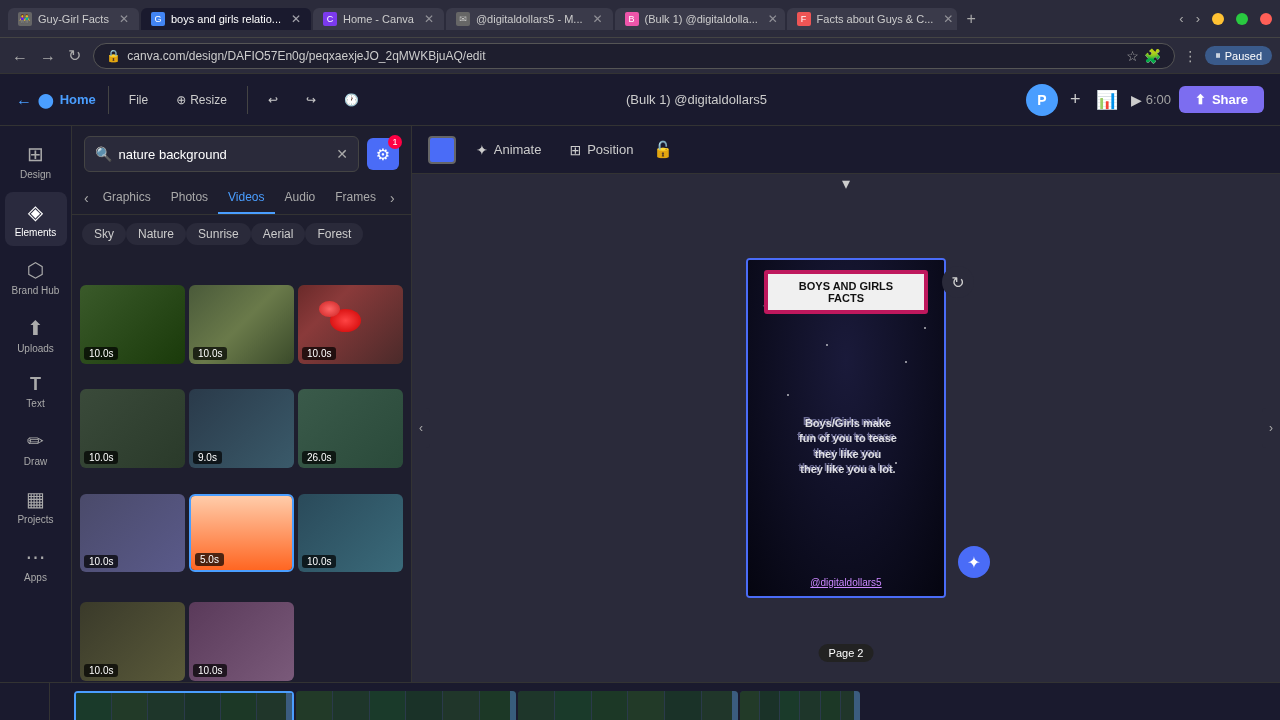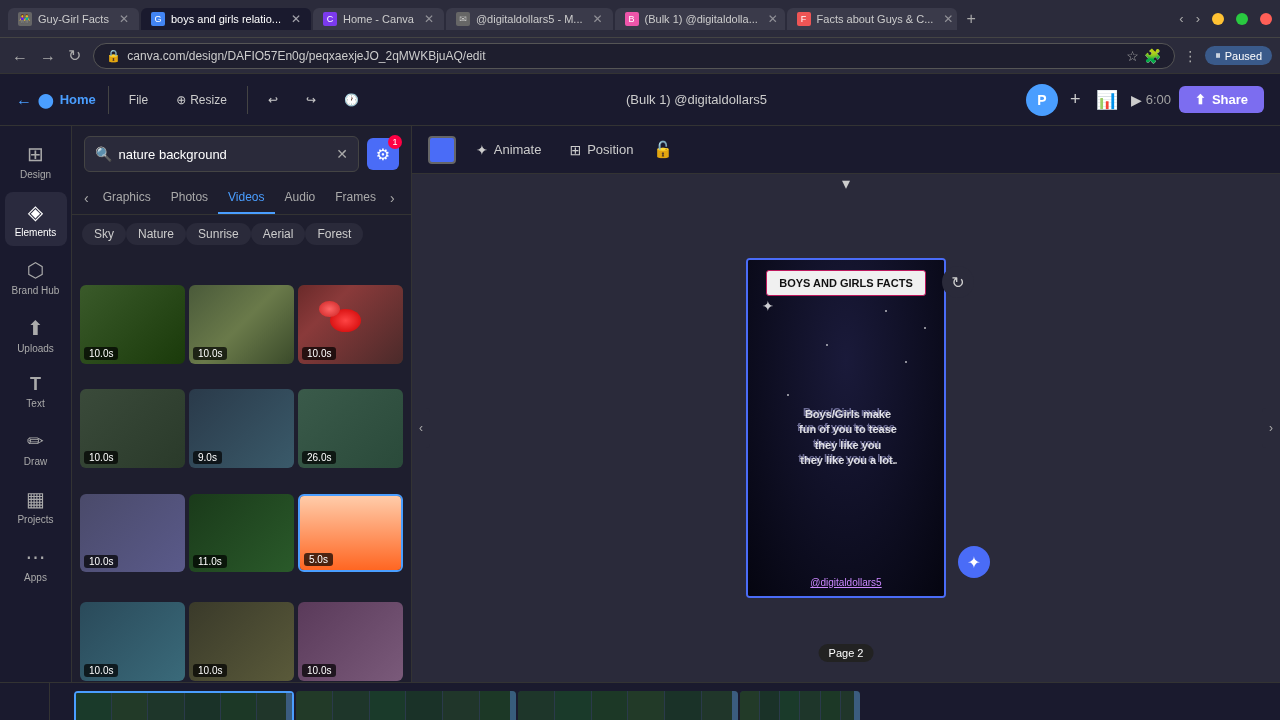--- a/index.html
+++ b/index.html
@@ -86,21 +86,21 @@
     .canvas-secondary-toolbar { background: #1a1a2e; height: 48px; display: flex; align-items: center; padding: 0 16px; gap: 12px; border-bottom: 1px solid #333; }
     .color-swatch { width: 28px; height: 28px; border-radius: 4px; background: #4a6cf7; border: 2px solid #666; cursor: pointer; }
     .animate-btn { display: flex; align-items: center; gap: 6px; background: none; border: none; color: #ccc; font-size: 13px; cursor: pointer; padding: 4px 8px; border-radius: 4px; }
     .position-btn { display: flex; align-items: center; gap: 6px; background: none; border: none; color: #ccc; font-size: 13px; cursor: pointer; padding: 4px 8px; border-radius: 4px; }
     .lock-icon { background: none; border: none; color: #ccc; font-size: 16px; cursor: pointer; }
     .canvas-scroll-area { flex: 1; overflow: auto; display: flex; align-items: center; justify-content: center; position: relative; }
     .page-label { position: absolute; bottom: 20px; left: 50%; transform: translateX(-50%); background: #222; color: #fff; font-size: 11px; padding: 3px 10px; border-radius: 10px; }
 
     
     .design-card { width: 200px; height: 340px; background: #0a0a1a; border: 2px solid #4a6cf7; border-radius: 4px; position: relative; overflow: hidden; display: flex; flex-direction: column; align-items: center; }
-    .design-header { background: #f0f0f0; color: #111; font-size: 11px; font-weight: 800; padding: 6px 12px; margin: 10px 16px 6px; border-radius: 3px; text-align: center; border: 1px solid #be185d; z-index: 2; }
+    .design-header { background: #f0f0f0; color: #111; font-size: 11px; font-weight: 800; padding: 6px 12px; margin: 10px 16px 6px; border-radius: 3px; text-align: center; border: 4px solid #be185d; z-index: 2; }
     .design-body { flex: 1; display: flex; flex-direction: column; align-items: center; justify-content: center; padding: 10px; color: #fff; font-size: 13px; text-align: center; position: relative; z-index: 2; }
     .design-footer { color: #cc88ff; font-size: 10px; padding: 8px; z-index: 2; text-decoration: underline; }
     .stars-bg { position: absolute; top: 0; left: 0; right: 0; bottom: 0; background: radial-gradient(ellipse at 50% 30%, #1a1a3a 0%, #050510 100%); }
     .star { position: absolute; width: 2px; height: 2px; background: #fff; border-radius: 50%; opacity: 0.7; }
     .refresh-btn-card { position: absolute; top: 10px; right: -30px; transform: translateX(-50%); background: #2a2a3a; border: none; color: #ccc; width: 32px; height: 32px; border-radius: 50%; cursor: pointer; font-size: 16px; display: flex; align-items: center; justify-content: center; }
     .magic-resize-btn { position: absolute; bottom: 20px; right: -40px; width: 32px; height: 32px; border-radius: 50%; background: #4a6cf7; border: none; color: #fff; cursor: pointer; font-size: 16px; display: flex; align-items: center; justify-content: center; }
 
     
     .bottom-section { background: #1a1a2e; border-top: 1px solid #333; }
     .timeline-area { height: 88px; display: flex; align-items: stretch; }
@@ -342,24 +342,20 @@
         <span class="video-duration">9.0s</span>
       </div>
       <div class="video-thumb">
         <div class="thumb-block tb6"></div>
         <span class="video-duration">26.0s</span>
       </div>
       <div class="video-thumb">
         <div class="thumb-block tb7"></div>
         <span class="video-duration">10.0s</span>
       </div>
-      <div class="video-thumb">
-        <div class="thumb-block tb8"></div>
-        <span class="video-duration">11.0s</span>
-      </div>
       <div class="video-thumb special">
         <div class="thumb-block tb-special"></div>
         <span class="video-duration">5.0s</span>
       </div>
       <div class="video-thumb">
         <div class="thumb-block tb9"></div>
         <span class="video-duration">10.0s</span>
       </div>
       <div class="video-thumb">
         <div class="thumb-block tb10"></div>

